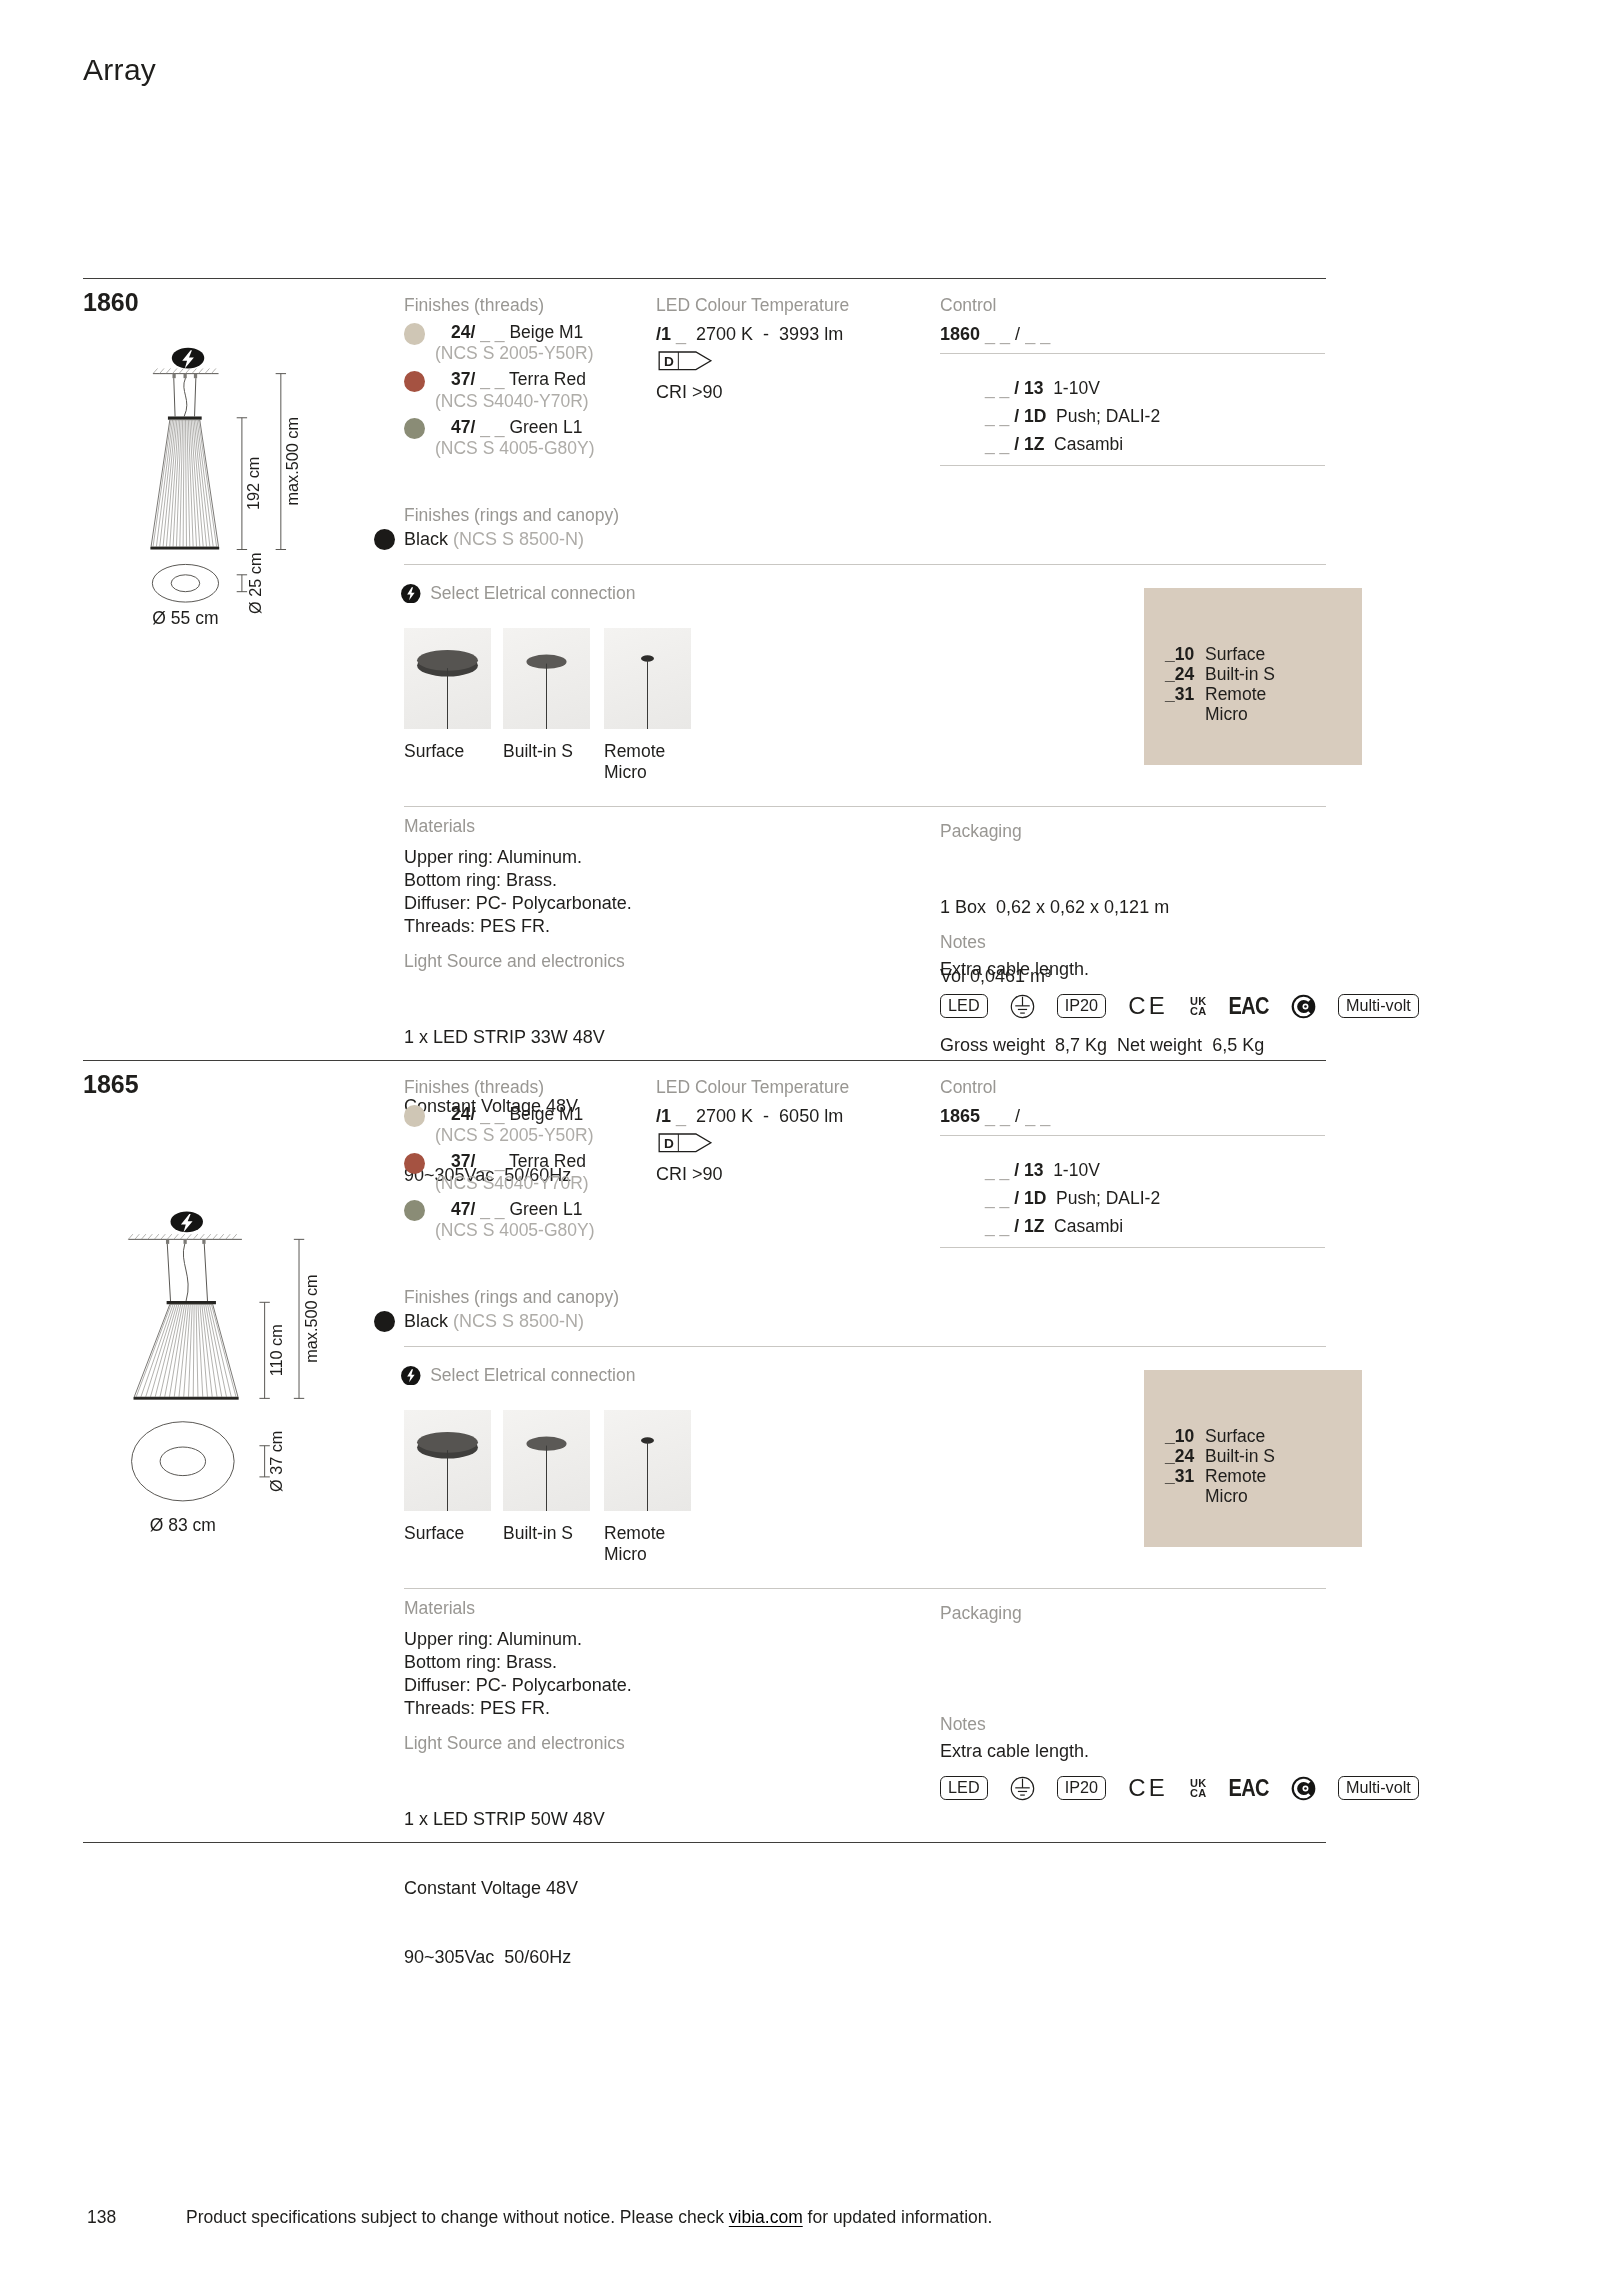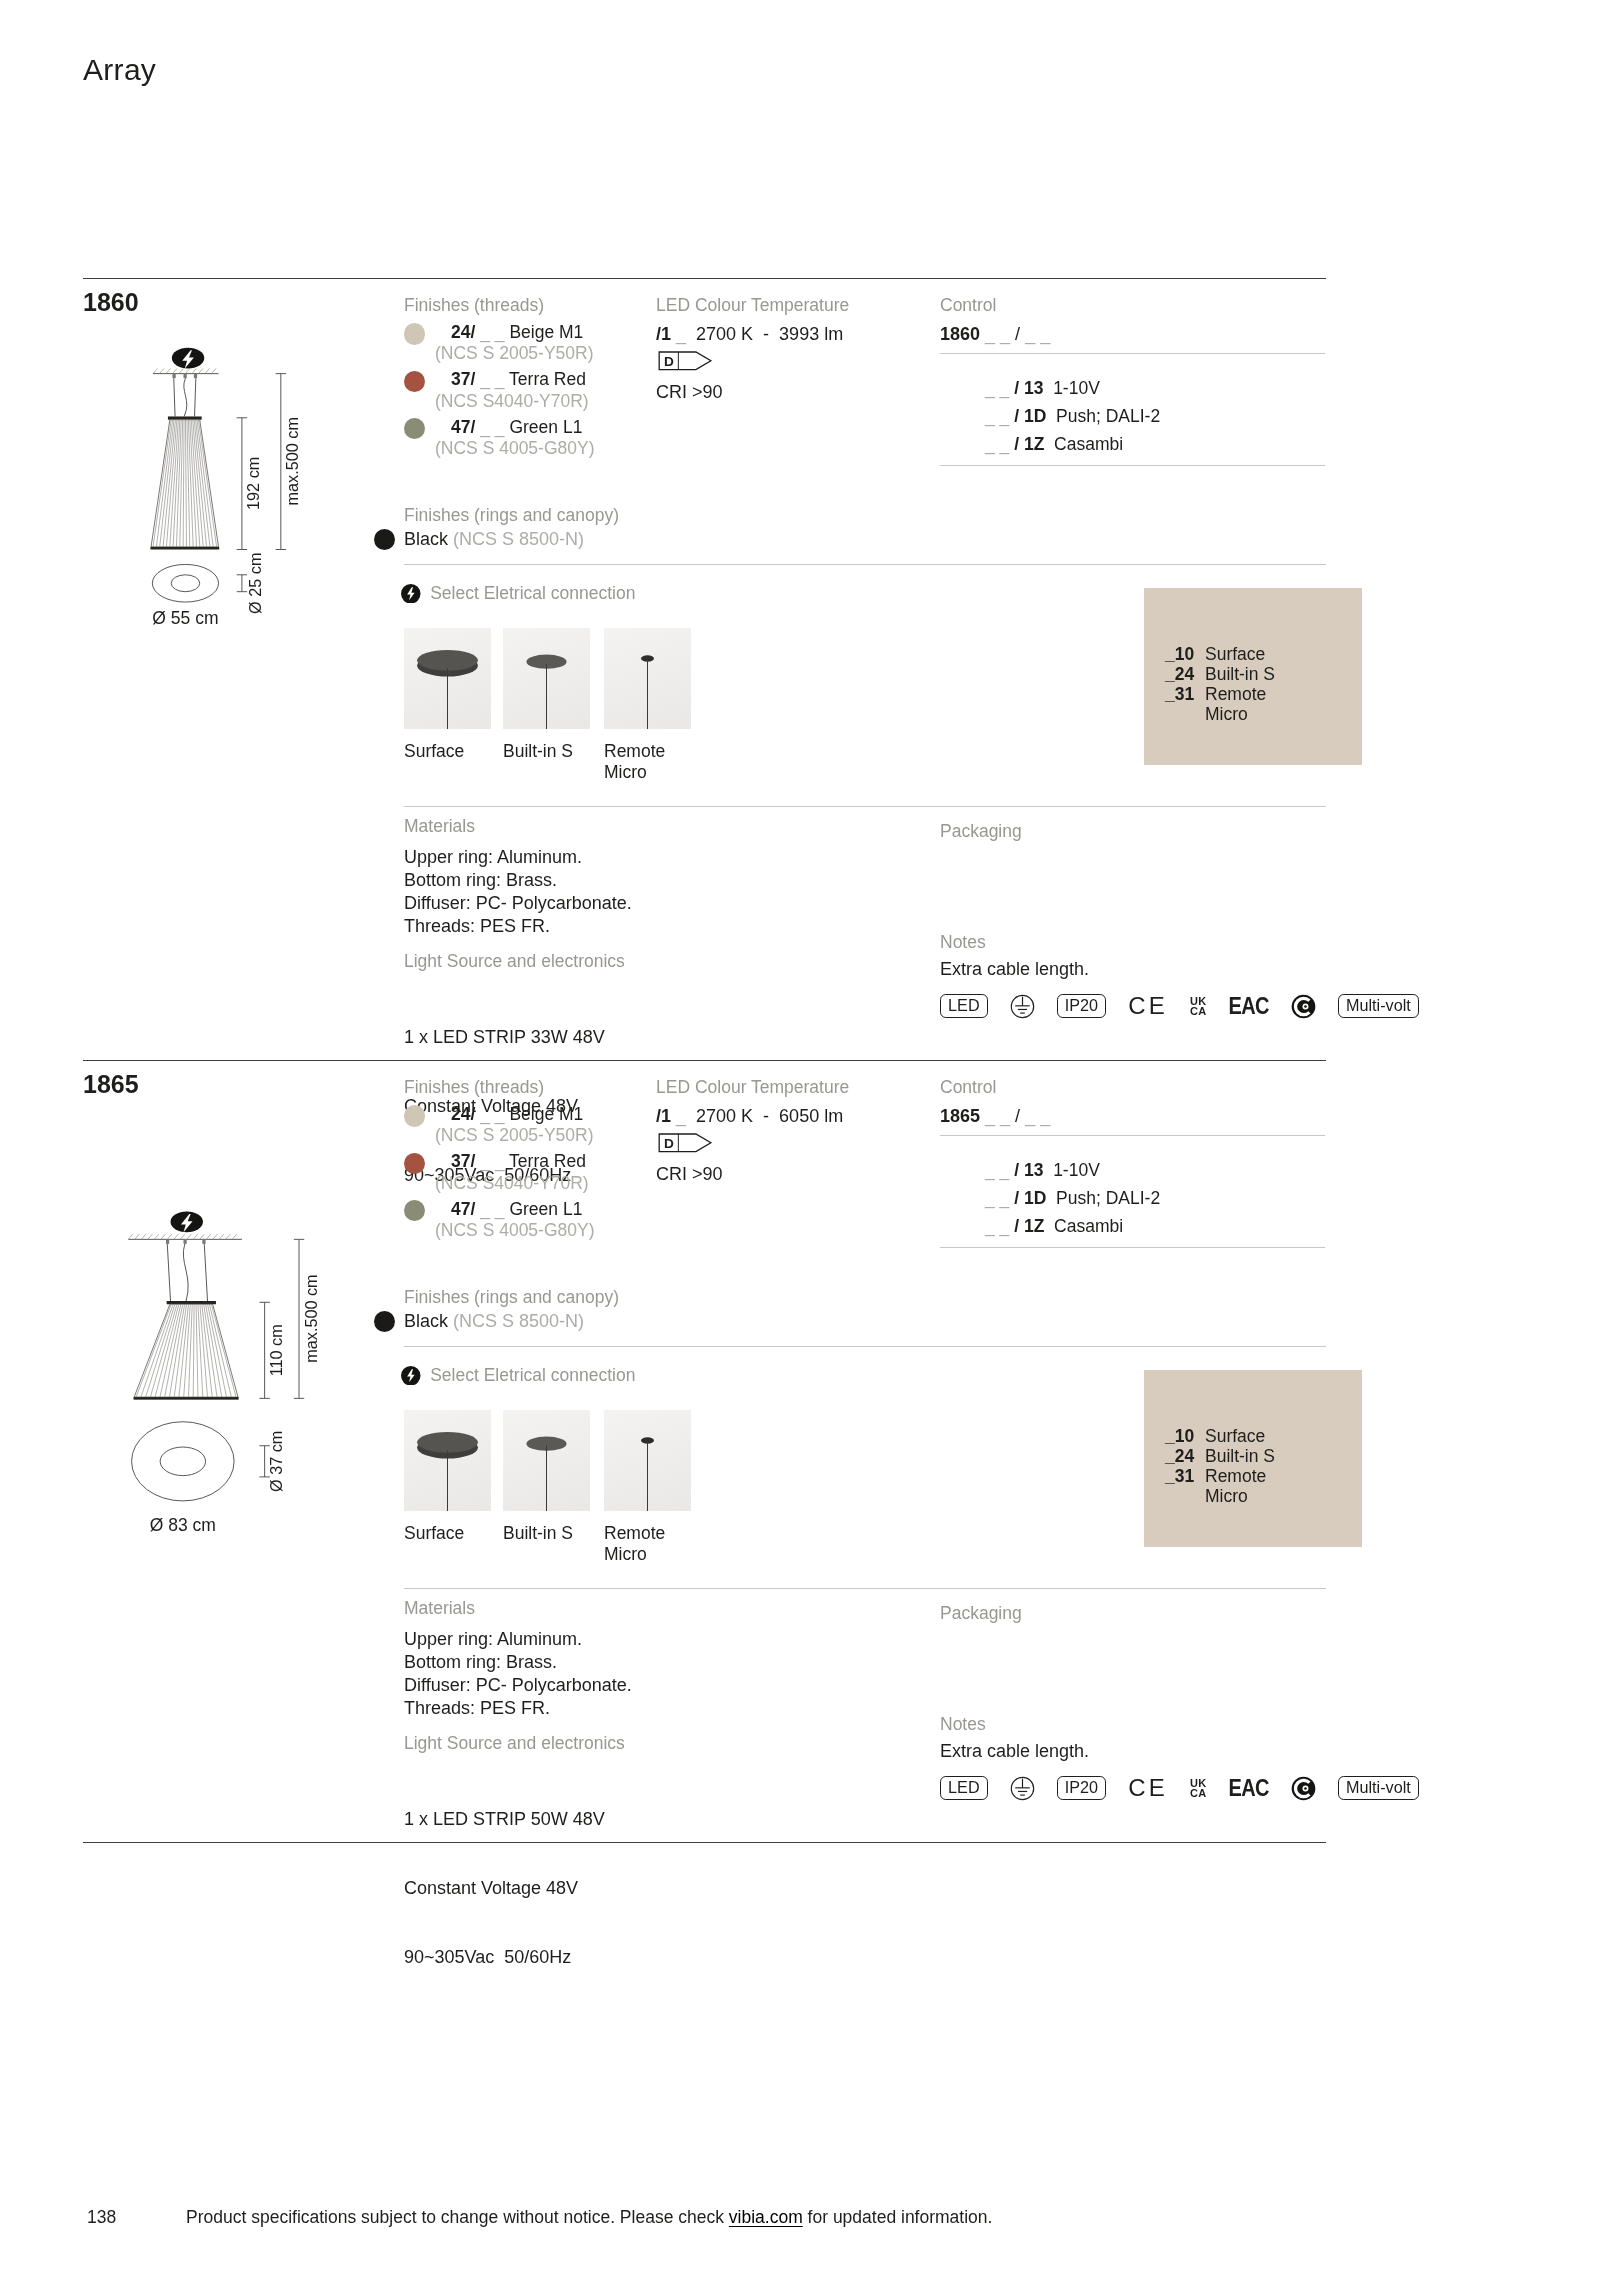--- a/index.html
+++ b/index.html
@@ -240,20 +240,25 @@
       <div>Threads: PES FR.</div>
     </div>
     <div class="abs gray-h" style="left:404px;top:673px">Light Source and electronics</div>
     <div class="abs body-t pre" style="left:404px;top:702px">
       <div>1 x LED STRIP 33W 48V</div>
       <div>Constant Voltage 48V</div>
       <div>90~305Vac&nbsp; 50/60Hz</div>
     </div>
 
     <div class="abs gray-h" style="left:940px;top:543px">Packaging</div>
+    <div class="abs body-t pre" style="left:940px;top:572px">
+      <div>1 Box&nbsp; 0,62 x 0,62 x 0,121 m</div>
+      <div>Vol 0,0461 m³</div>
+      <div>Gross weight&nbsp; 8,7 Kg&nbsp; Net weight&nbsp; 6,5 Kg</div>
+    </div>
     <div class="abs gray-h" style="left:940px;top:654px">Notes</div>
     <div class="abs body-t" style="left:940px;top:680px">Extra cable length.</div>
 
     <div class="certs">
       <span class="cert-pill">LED</span>
       <svg width="25" height="25" viewBox="0 0 38 38">
         <circle cx="19" cy="19" r="17" fill="none" stroke="#1f1e1c" stroke-width="1.8"></circle>
         <line x1="19" y1="4" x2="19" y2="18" stroke="#1f1e1c" stroke-width="1.8"></line>
         <line x1="8" y1="18" x2="30" y2="18" stroke="#1f1e1c" stroke-width="1.8"></line>
         <line x1="12" y1="23.5" x2="26" y2="23.5" stroke="#1f1e1c" stroke-width="1.8"></line>

